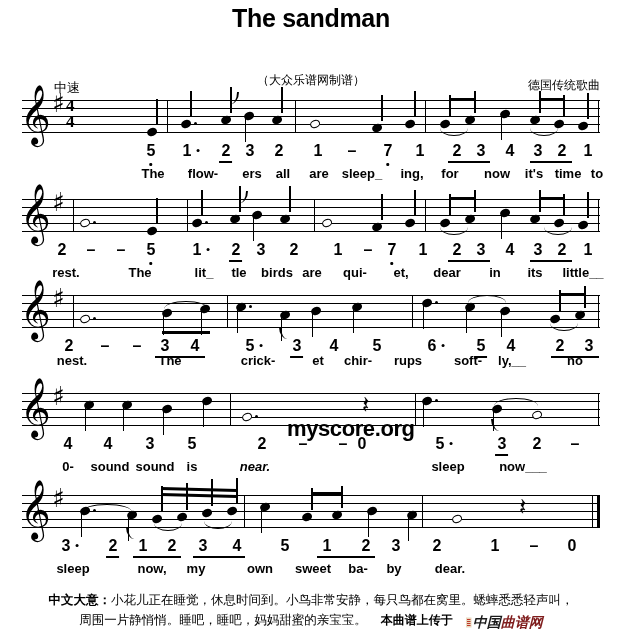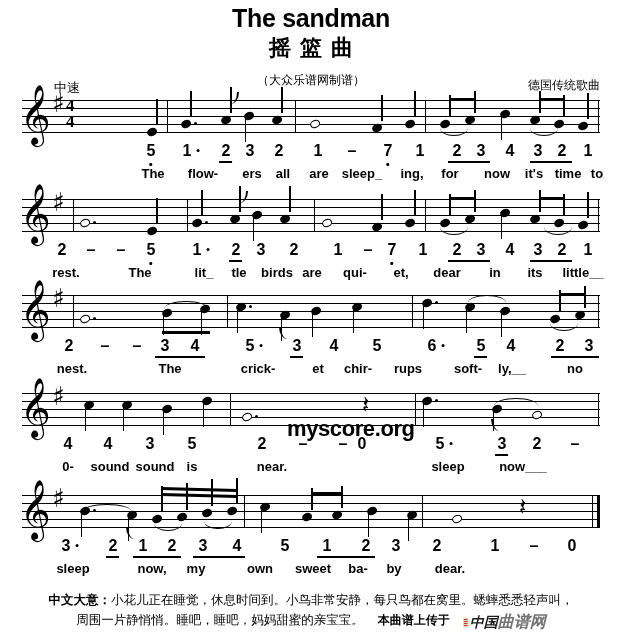--- a/index.html
+++ b/index.html
@@ -284,32 +284,31 @@
   .logo-cn1 {
     font-weight: bold;
     font-style: italic;
     font-size: 14px;
     color: #1a1a1a;
     font-family: "DejaVu Sans", sans-serif;
   }
   .logo-cn2 {
     font-weight: bold;
     font-style: italic;
-    font-size: 16px;
-    color: #737373;
+    font-size: 14px;
+    color: #7f1d1d;
     font-family: "DejaVu Sans", sans-serif;
   }
 </style>
 </head>
 <body>
 
 <div class="page">
 
   <div class="title-en">The sandman</div>
-  <div class="title-cn">摇篮曲</div>
   <div class="subtitle-cn">（大众乐谱网制谱）</div>
   <div class="tempo-mark">中速</div>
   <div class="composer">德国传统歌曲</div>
 
   <div class="system" id="sys1" style="top:100px;">
     <div class="staff">
       <div class="ln"></div>
         <div class="ln"></div>
         <div class="ln"></div>
         <div class="ln"></div>
@@ -636,21 +635,21 @@
       <span class="num" style="left:334px;">4</span>
       <span class="num" style="left:377px;">5</span>
       <span class="num" style="left:432px;">6<i class="augdot"></i></span>
       <span class="num" style="left:481px;">5<i class="u1"></i></span>
       <span class="num" style="left:511px;">4</span>
       <span class="num" style="left:560px;">2</span>
       <span class="num" style="left:589px;">3</span>
       <div class="beamline" style="left:551px;top:19px;width:48px;"></div>
     </div>
 
-    <div class="lyricrow" style="top:66px;">
+    <div class="lyricrow" style="top:58px;">
       <span class="lyr" style="left:72px;">nest.</span>
       <span class="lyr" style="left:170px;">The</span>
       <span class="lyr" style="left:258px;">crick-</span>
       <span class="lyr" style="left:318px;">et</span>
       <span class="lyr" style="left:358px;text-align:center;">chir-</span>
       <span class="lyr" style="left:408px;">rups</span>
       <span class="lyr" style="left:468px;">soft-</span>
       <span class="lyr" style="left:512px;">ly,__</span>
       <span class="lyr" style="left:575px;">no</span>
     </div>
@@ -722,21 +721,21 @@
       <span class="num" style="left:502px;">3<i class="u1"></i></span>
       <span class="num" style="left:537px;">2</span>
       <span class="num" style="left:575px;">–</span>
     </div>
 
     <div class="lyricrow" style="top:66px;">
       <span class="lyr" style="left:68px;">0-</span>
       <span class="lyr" style="left:110px;">sound</span>
       <span class="lyr" style="left:155px;">sound</span>
       <span class="lyr" style="left:192px;">is</span>
-      <span class="lyr" style="left:272px;">near.</span>
+      <span class="lyr" style="left:255px;font-style:italic;">near.</span>
       <span class="lyr" style="left:448px;">sleep</span>
       <span class="lyr" style="left:523px;">now___</span>
     </div>
   </div>
 
   <div class="system" id="sys5" style="top:495px;">
     <div class="staff">
       <div class="ln"></div>
         <div class="ln"></div>
         <div class="ln"></div>

